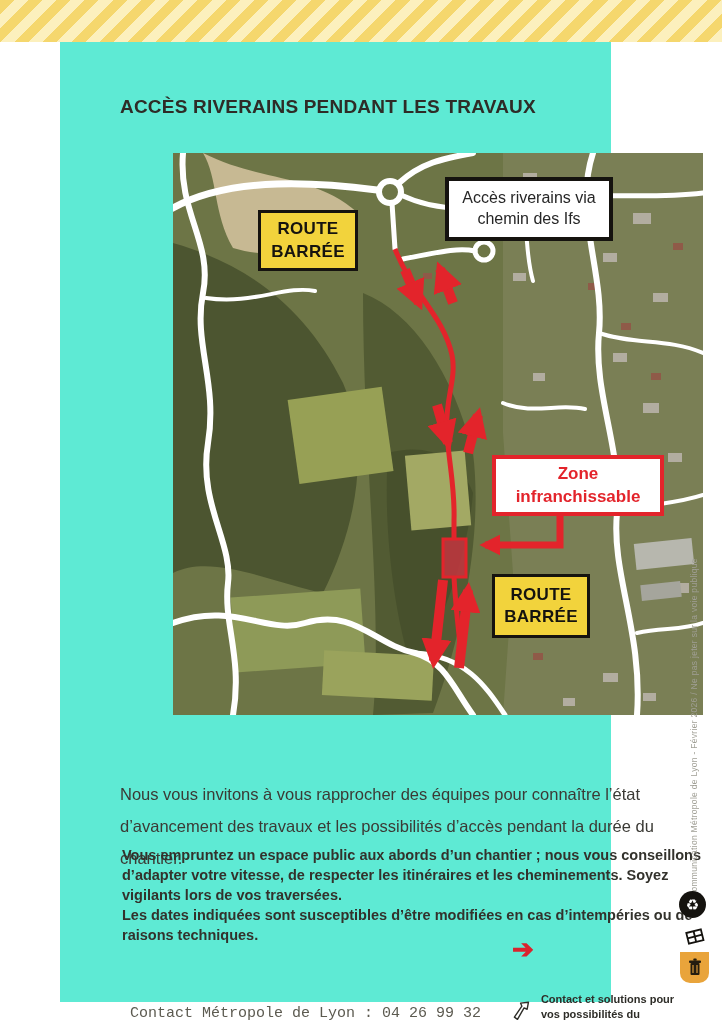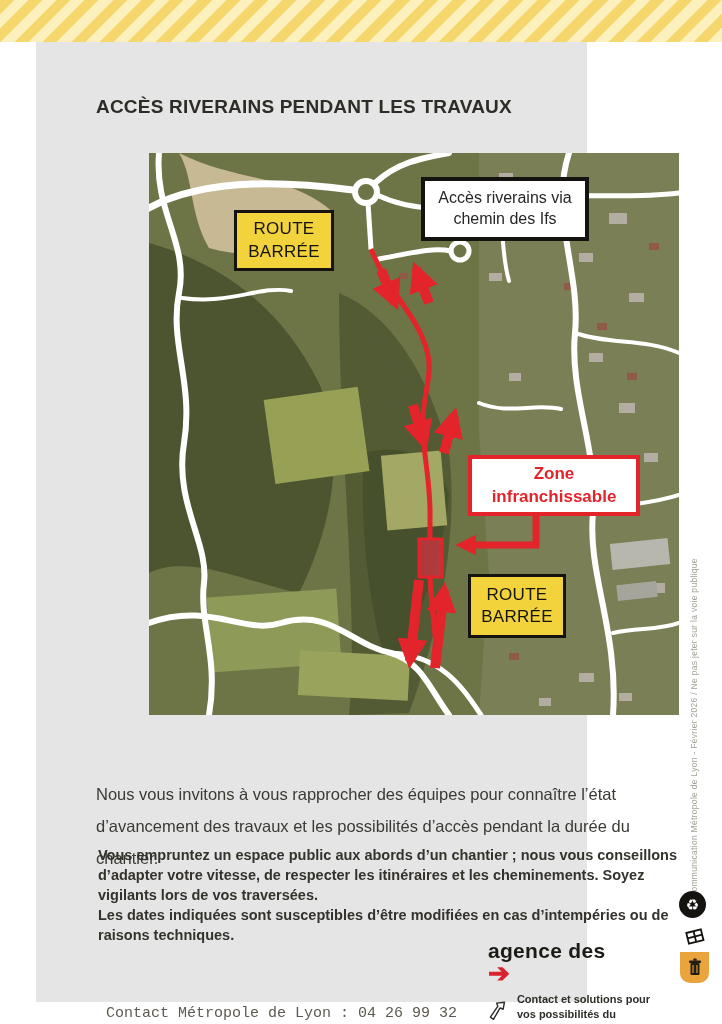--- a/index.html
+++ b/index.html
@@ -8,43 +8,43 @@
   .page { position:relative; width:722px; height:1024px; background:#ffffff; overflow:hidden; }
 
   
   .stripes {
     position:absolute; left:0; top:0; width:722px; height:42px;
     background:repeating-linear-gradient(135deg, #f5d76d 0 10px, #fcf0bd 10px 20px);
   }
 
   
   .content {
-    position:absolute; left:36px; top:42px; width:551px; height:960px;
-    background:#e5e5e5;
+    position:absolute; left:60px; top:42px; width:551px; height:960px;
+    background:#5eead4;
   }
 
   .doc-title {
     position:absolute; left:60px; top:54px; width:560px;
     font-size:19px; font-weight:800; letter-spacing:0.2px; color:#2e2c27;
   }
 
   
   .map {
     position:absolute; left:113px; top:111px; width:530px; height:562px;
     background:#6d7546; overflow:hidden;
   }
   .map svg { position:absolute; left:0; top:0; }
 
   .map-label {
     position:absolute; display:flex; align-items:center; justify-content:center;
     text-align:center; line-height:1.3;
   }
   .sign-yellow {
     background:#f2d33c; border:3px solid #15130f; color:#15130f;
-    font-weight:400; font-size:17px; letter-spacing:0.3px;
+    font-weight:700; font-size:17px; letter-spacing:0.3px;
   }
   .sign-white {
     background:#ffffff; border:4px solid #15130f; color:#262626;
     font-weight:400; font-size:16px;
   }
   .sign-red {
     background:#ffffff; border:4px solid #e3242b; color:#e3242b;
     font-weight:800; font-size:17px;
   }
   .lbl-rb1   { left:85px;  top:57px;  width:100px; height:61px; }
@@ -201,21 +201,20 @@
     <div class="intro">Nous vous invitons à vous rapprocher des équipes pour connaître l’état d’avancement des travaux et les possibilités d’accès pendant la durée du chantier.</div>
 
     <div class="warnings">
       <p>Vous empruntez un espace public aux abords d’un chantier ; nous vous conseillons d’adapter votre vitesse, de respecter les itinéraires et les cheminements. Soyez vigilants lors de vos traversées.</p>
       <p>Les dates indiquées sont susceptibles d’être modifiées en cas d’intempéries ou de raisons techniques.</p>
     </div>
 
     <div class="contact">Contact Métropole de Lyon : 04 26 99 32 02</div>
 
     <div class="logo-block">
-      <div class="logo-top">agence des</div>
       <div class="logo-main">
         <span class="logo-arrow">➔</span>
       </div>
     </div>
 
     <div class="tagline-row">
       <svg class="cursor-icon" width="26" height="30" viewBox="0 0 26 30">
         <polygon points="21,5 12,6 13.5,9.5 5,22 8.5,24.5 16,11.5 19.5,13" fill="none" stroke="#2e2d28" stroke-width="1.6" stroke-linejoin="round"></polygon>
       </svg>
       <div class="tagline">

